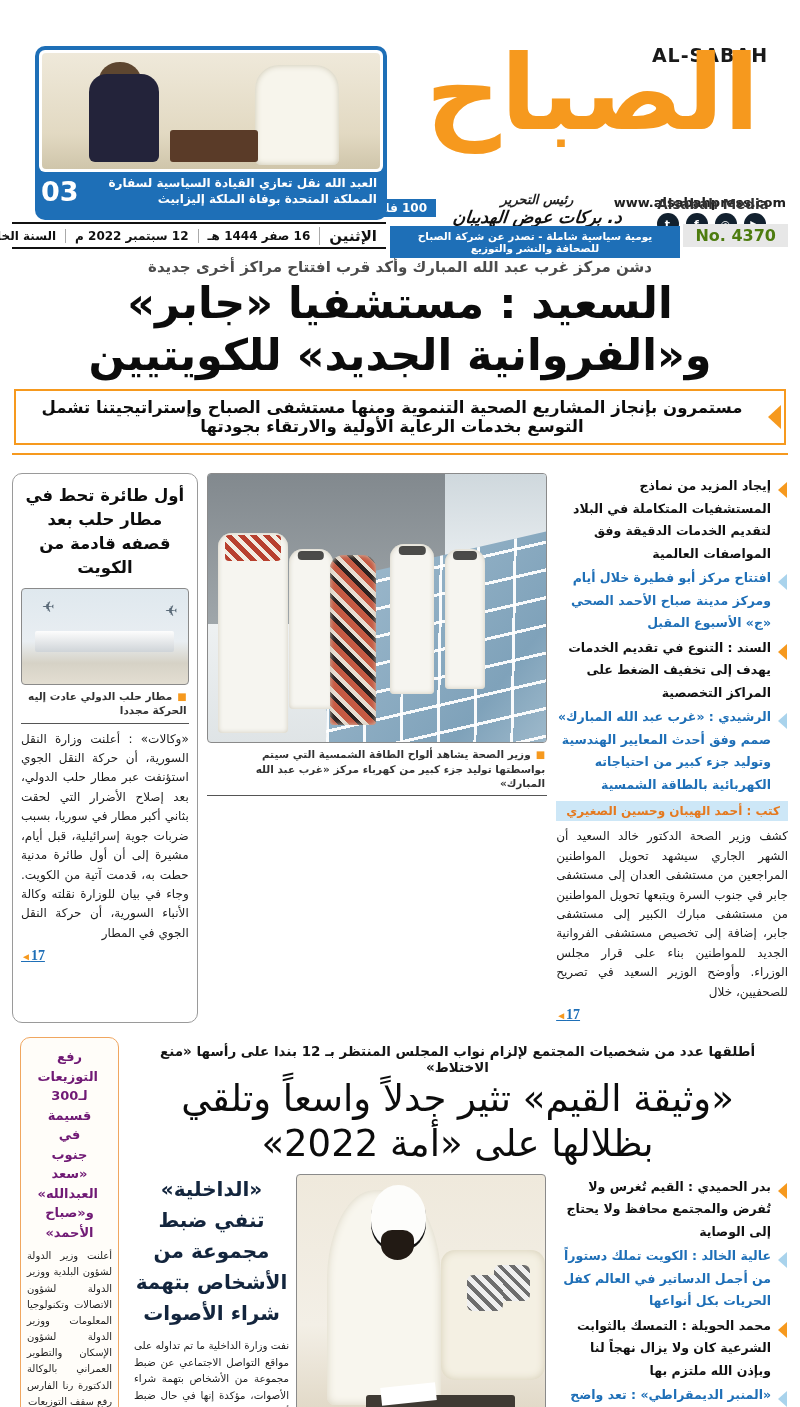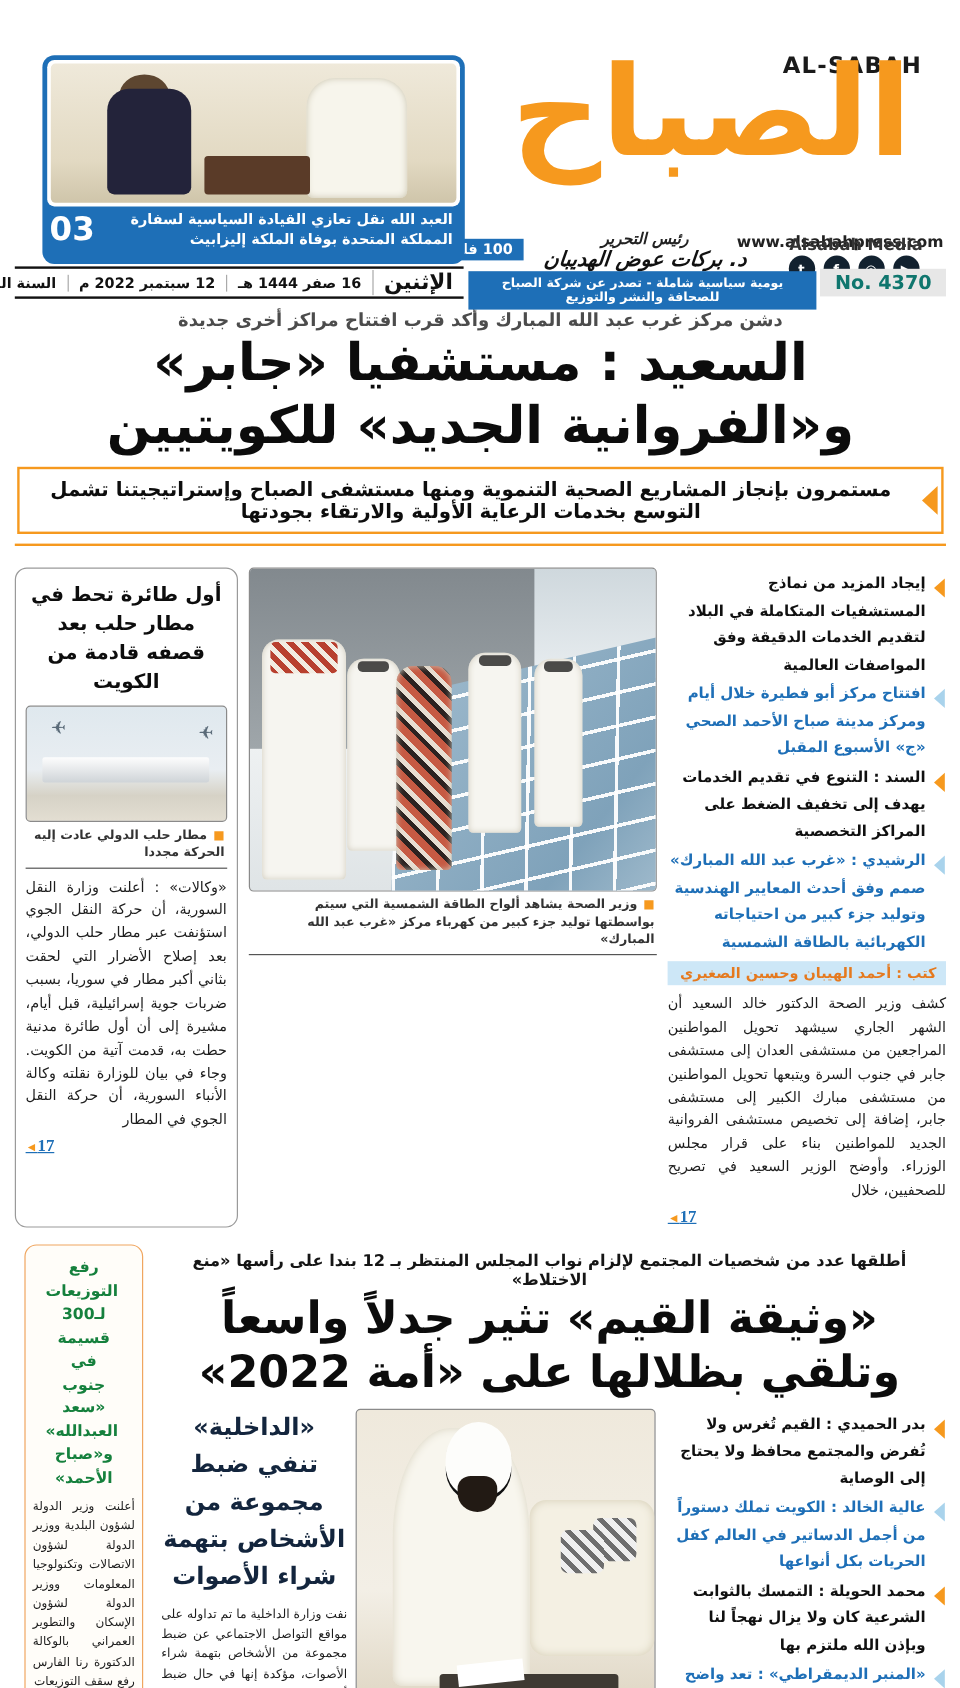--- a/index.html
+++ b/index.html
@@ -19,21 +19,21 @@
   .social-row{position:absolute;top:213px;right:14px;width:150px;display:flex;gap:7px;direction:ltr;justify-content:center;}
   .social-row .ic{width:22px;height:22px;border-radius:50%;background:#12212f;color:#fff;
     display:flex;align-items:center;justify-content:center;font-size:11px;font-weight:900;}
   .editor-block{position:absolute;top:192px;right:168px;width:190px;text-align:center;}
   .editor-title{font-size:13px;font-weight:700;color:#222;font-style:italic;}
   .editor-name{font-size:17px;font-weight:800;color:#111;font-style:italic;transform:skewX(-6deg);display:inline-block;}
   .price-badges{position:absolute;top:199px;left:280px;display:flex;gap:4px;}
   .badge{color:#fff;font-weight:800;font-size:12px;padding:2px 9px;}
   .badge.blue{background:#1E6FB7;}
   .badge.red{background:#E52528;}
-  .issue-no{position:absolute;top:224px;right:12px;background:#E7E7E7;color:#0f766e;direction:ltr;
+  .issue-no{position:absolute;top:224px;right:12px;background:#E7E7E7;color:#4d7c0f;direction:ltr;
     font-weight:800;font-size:16px;padding:2px 12px;}
   .tagline{position:absolute;top:226px;left:390px;width:278px;background:#1E6FB7;color:#fff;
     font-weight:700;font-size:10.5px;padding:4px 6px;text-align:center;}
 
   .top-photo-box{position:absolute;top:46px;left:35px;width:352px;height:174px;
     background:#1E6FB7;border-radius:10px;padding:4px;box-sizing:border-box;}
   .top-photo{height:122px;background:#fff;border-radius:6px;padding:3px;box-sizing:border-box;}
   .photo-meet{position:relative;width:100%;height:100%;border-radius:4px;overflow:hidden;
     background:linear-gradient(#efe9da 0%,#e2d9c2 70%,#cfc5aa 100%);}
   .pm-woman{position:absolute;left:14%;top:18%;width:70px;height:88px;background:#23233a;border-radius:18px 18px 6px 6px;}
@@ -41,27 +41,27 @@
   .pm-man{position:absolute;right:12%;top:10%;width:84px;height:100px;background:#f7f5ec;border-radius:24px 24px 6px 6px;box-shadow:inset 0 0 6px #c9c3ad;}
   .pm-table{position:absolute;left:38%;bottom:6%;width:26%;height:28%;background:#5a3b28;border-radius:3px;}
   .top-photo-caption{display:flex;align-items:center;gap:8px;color:#fff;padding:4px 6px 0 2px;}
   .top-photo-caption .cap-text{font-size:12px;font-weight:800;line-height:1.3;flex:1;}
   .top-photo-caption .cap-page{font-size:27px;font-weight:900;direction:ltr;}
 
   .date-bar{position:absolute;top:222px;left:12px;width:374px;height:27px;
     border-top:2px solid #111;border-bottom:2px solid #111;display:flex;align-items:center;box-sizing:border-box;}
   .date-bar span{padding:0 9px;font-size:12px;font-weight:800;color:#111;border-left:1px solid #aaa;white-space:nowrap;}
   .date-bar span:last-child{border-left:none;}
-  .date-bar .weekday{font-size:18px;font-weight:900;}
+  .date-bar .weekday{font-size:15px;font-weight:900;}
 
   
   .kicker{ text-align:center;font-weight:800;color:#4c4c4c;font-size:15px;margin:6px 0 2px;}
   .kicker.dark{color:#151515;font-size:13.5px;}
   h1.lead-h{margin:2px 10px 8px;text-align:center;font-size:43px;line-height:1.2;font-weight:900;color:#0c0c0c;letter-spacing:-1px;}
-  h2.values-h{margin:0 6px 8px;text-align:center;font-size:37px;line-height:1.2;font-weight:700;color:#0c0c0c;letter-spacing:-1px;}
+  h2.values-h{margin:0 6px 8px;text-align:center;font-size:37px;line-height:1.2;font-weight:400;color:#0c0c0c;letter-spacing:-1px;}
   .subhead-bar{position:relative;margin:0 14px;border:2px solid #F6991E;padding:7px 26px 7px 10px;
     text-align:center;font-weight:900;font-size:16.5px;color:#0d0d0d;}
   .subhead-bar::after{content:"";position:absolute;right:3px;top:50%;transform:translateY(-50%);
     border-top:12px solid transparent;border-bottom:12px solid transparent;border-right:13px solid #F6991E;}
 
   .bullets{list-style:none;margin:2px 0 4px;padding:0;}
   .bullets li{position:relative;padding-right:17px;font-weight:800;font-size:12.5px;line-height:1.8;margin-bottom:2px;color:#101010;}
   .bullets li::before{content:"";position:absolute;right:1px;top:7px;
     border-top:8px solid transparent;border-bottom:8px solid transparent;border-right:9px solid #F6991E;}
   .bullets li:nth-child(even){color:#1E6FB7;}
@@ -115,21 +115,21 @@
   .sg-man{position:absolute;left:12%;top:6%;width:46%;height:86%;background:#f8f6ee;border-radius:42% 42% 8px 8px;box-shadow:inset 0 0 8px #d8d2bf;}
   .sg-ghutra{position:absolute;left:30%;top:4%;width:22%;height:26%;background:#fdfdfb;border-radius:50% 50% 40% 40%;box-shadow:inset 0 -3px 0 #111;}
   .sg-beard{position:absolute;left:34%;top:22%;width:13%;height:12%;background:#221a14;border-radius:40% 40% 60% 60%;}
   .sg-table{position:absolute;left:28%;bottom:0;width:60%;height:12%;background:#3f3a33;border-radius:3px 3px 0 0;}
   .sg-paper{position:absolute;left:34%;bottom:9%;width:22%;height:7%;background:#fff;transform:rotate(-6deg);}
 
   
   .lower{display:flex;gap:8px;margin:14px 12px 0;align-items:flex-start;}
   .lower-main{width:661px;}
   .sidebar{width:99px;border:1.5px solid #F0A660;border-radius:10px;background:#fffdf9;padding:7px 6px;box-sizing:border-box;}
-  .sidebar h4{margin:2px 14px 6px;font-size:13px;font-weight:900;text-align:center;line-height:1.5;color:#15803d;}
+  .sidebar h4{margin:2px 14px 6px;font-size:13px;font-weight:900;text-align:center;line-height:1.5;color:#701a75;}
   .sidebar .body-text{font-size:10px;}
   .sidebar .art{margin-bottom:8px;}
 
   .values-cols{display:flex;gap:7px;margin-top:6px;}
   .vc-right{width:235px;}
   .vc-center{width:250px;}
   .vc-left{width:155px;}
   .vc-left h3{margin:0 0 8px;font-size:20px;font-weight:900;text-align:center;line-height:1.55;color:#13253d;}
 
   

